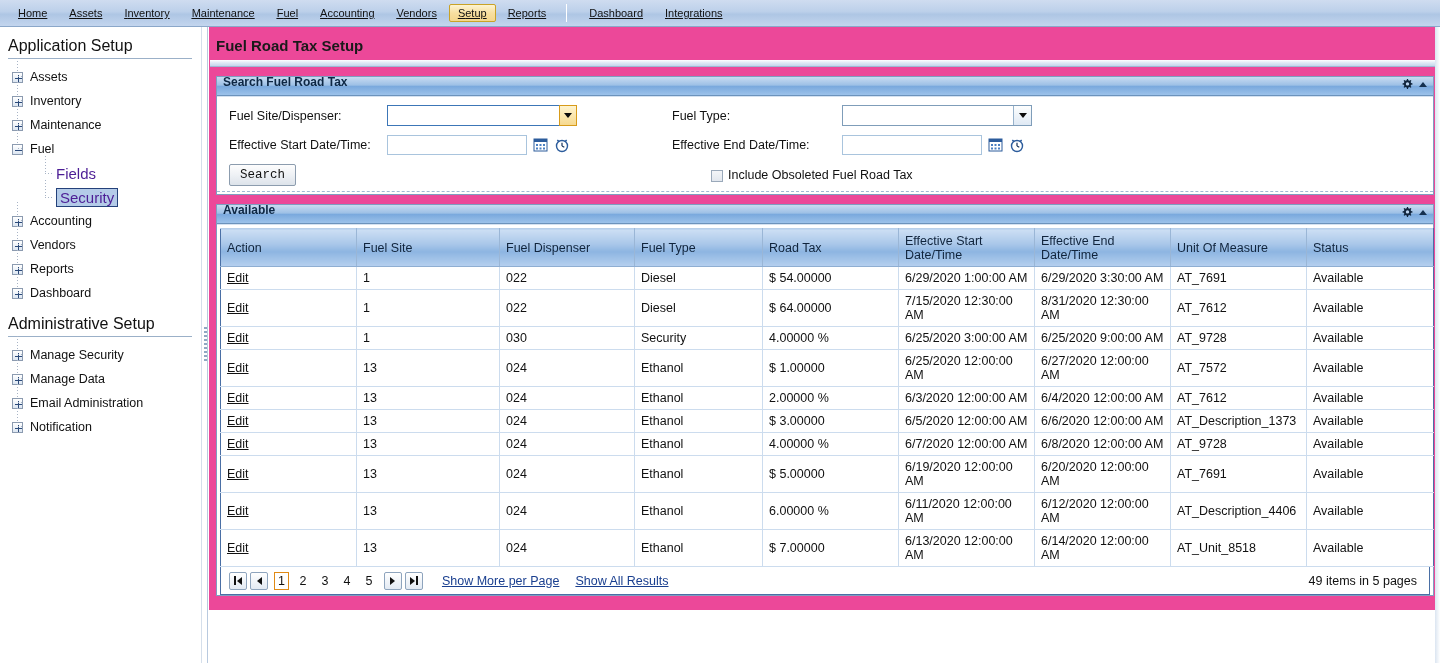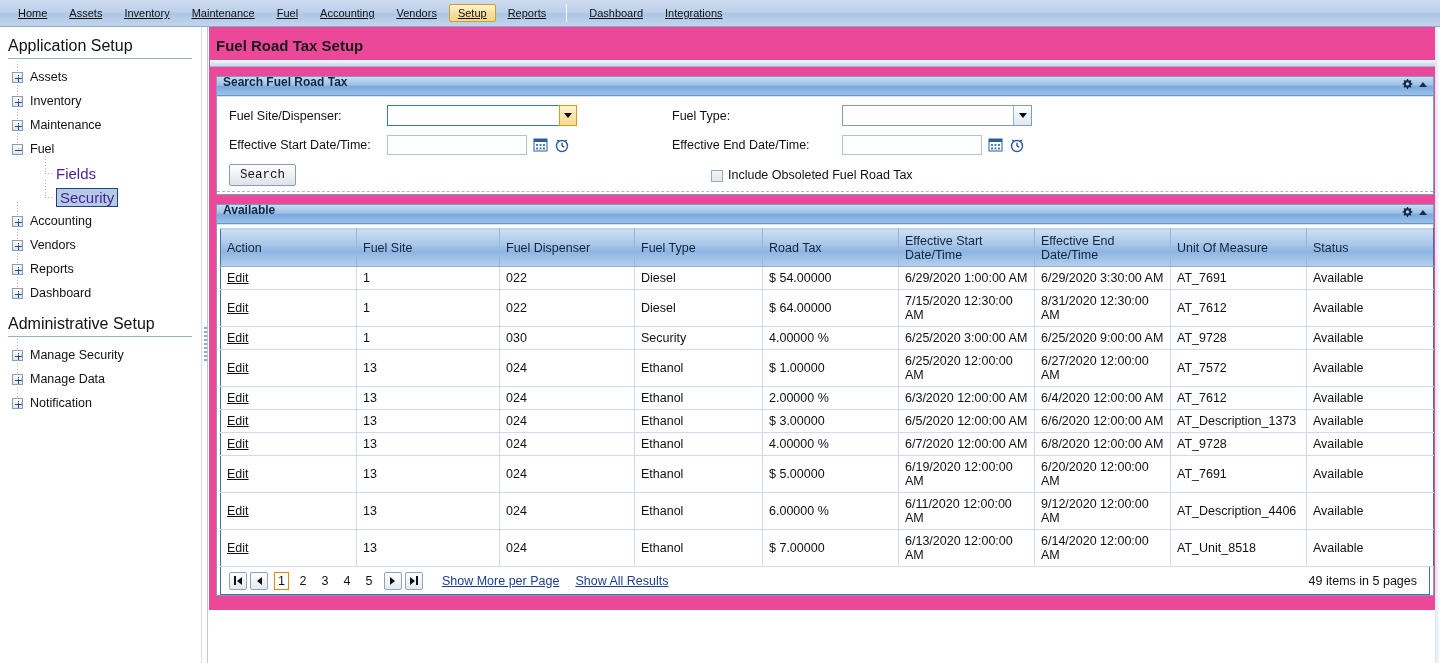--- a/index.html
+++ b/index.html
@@ -448,20 +448,26 @@
         <span class="dotline"></span>
         <span class="plus expand"></span>
         <span class="stub"></span>
         <span class="tlabel">Manage Security</span>
       </div>
       <div class="tnode">
         <span class="dotline"></span>
         <span class="plus expand"></span>
         <span class="stub"></span>
         <span class="tlabel">Manage Data</span>
+      </div>
+      <div class="tnode">
+        <span class="dotline"></span>
+        <span class="plus expand"></span>
+        <span class="stub"></span>
+        <span class="tlabel">Email Administration</span>
       </div>
       <div class="tnode">
         <span class="dotline"></span>
         <span class="plus expand"></span>
         <span class="stub"></span>
         <span class="tlabel">Notification</span>
       </div>
     </div>
 </div>
 
@@ -713,21 +719,21 @@
               <td>Available</td>
             </tr>
             <tr>
               <td><span class="editlink">Edit</span></td>
               <td>13</td>
               <td>024</td>
               <td>Ethanol</td>
               <td>6.00000 %</td>
               <td>6/11/2020 12:00:00
 AM</td>
-              <td>9/12/2020 12:00:00
+              <td>6/12/2020 12:00:00
 AM</td>
               <td>AT_Description_4406</td>
               <td>Available</td>
             </tr>
             <tr>
               <td><span class="editlink">Edit</span></td>
               <td>13</td>
               <td>024</td>
               <td>Ethanol</td>
               <td>$ 7.00000</td>

